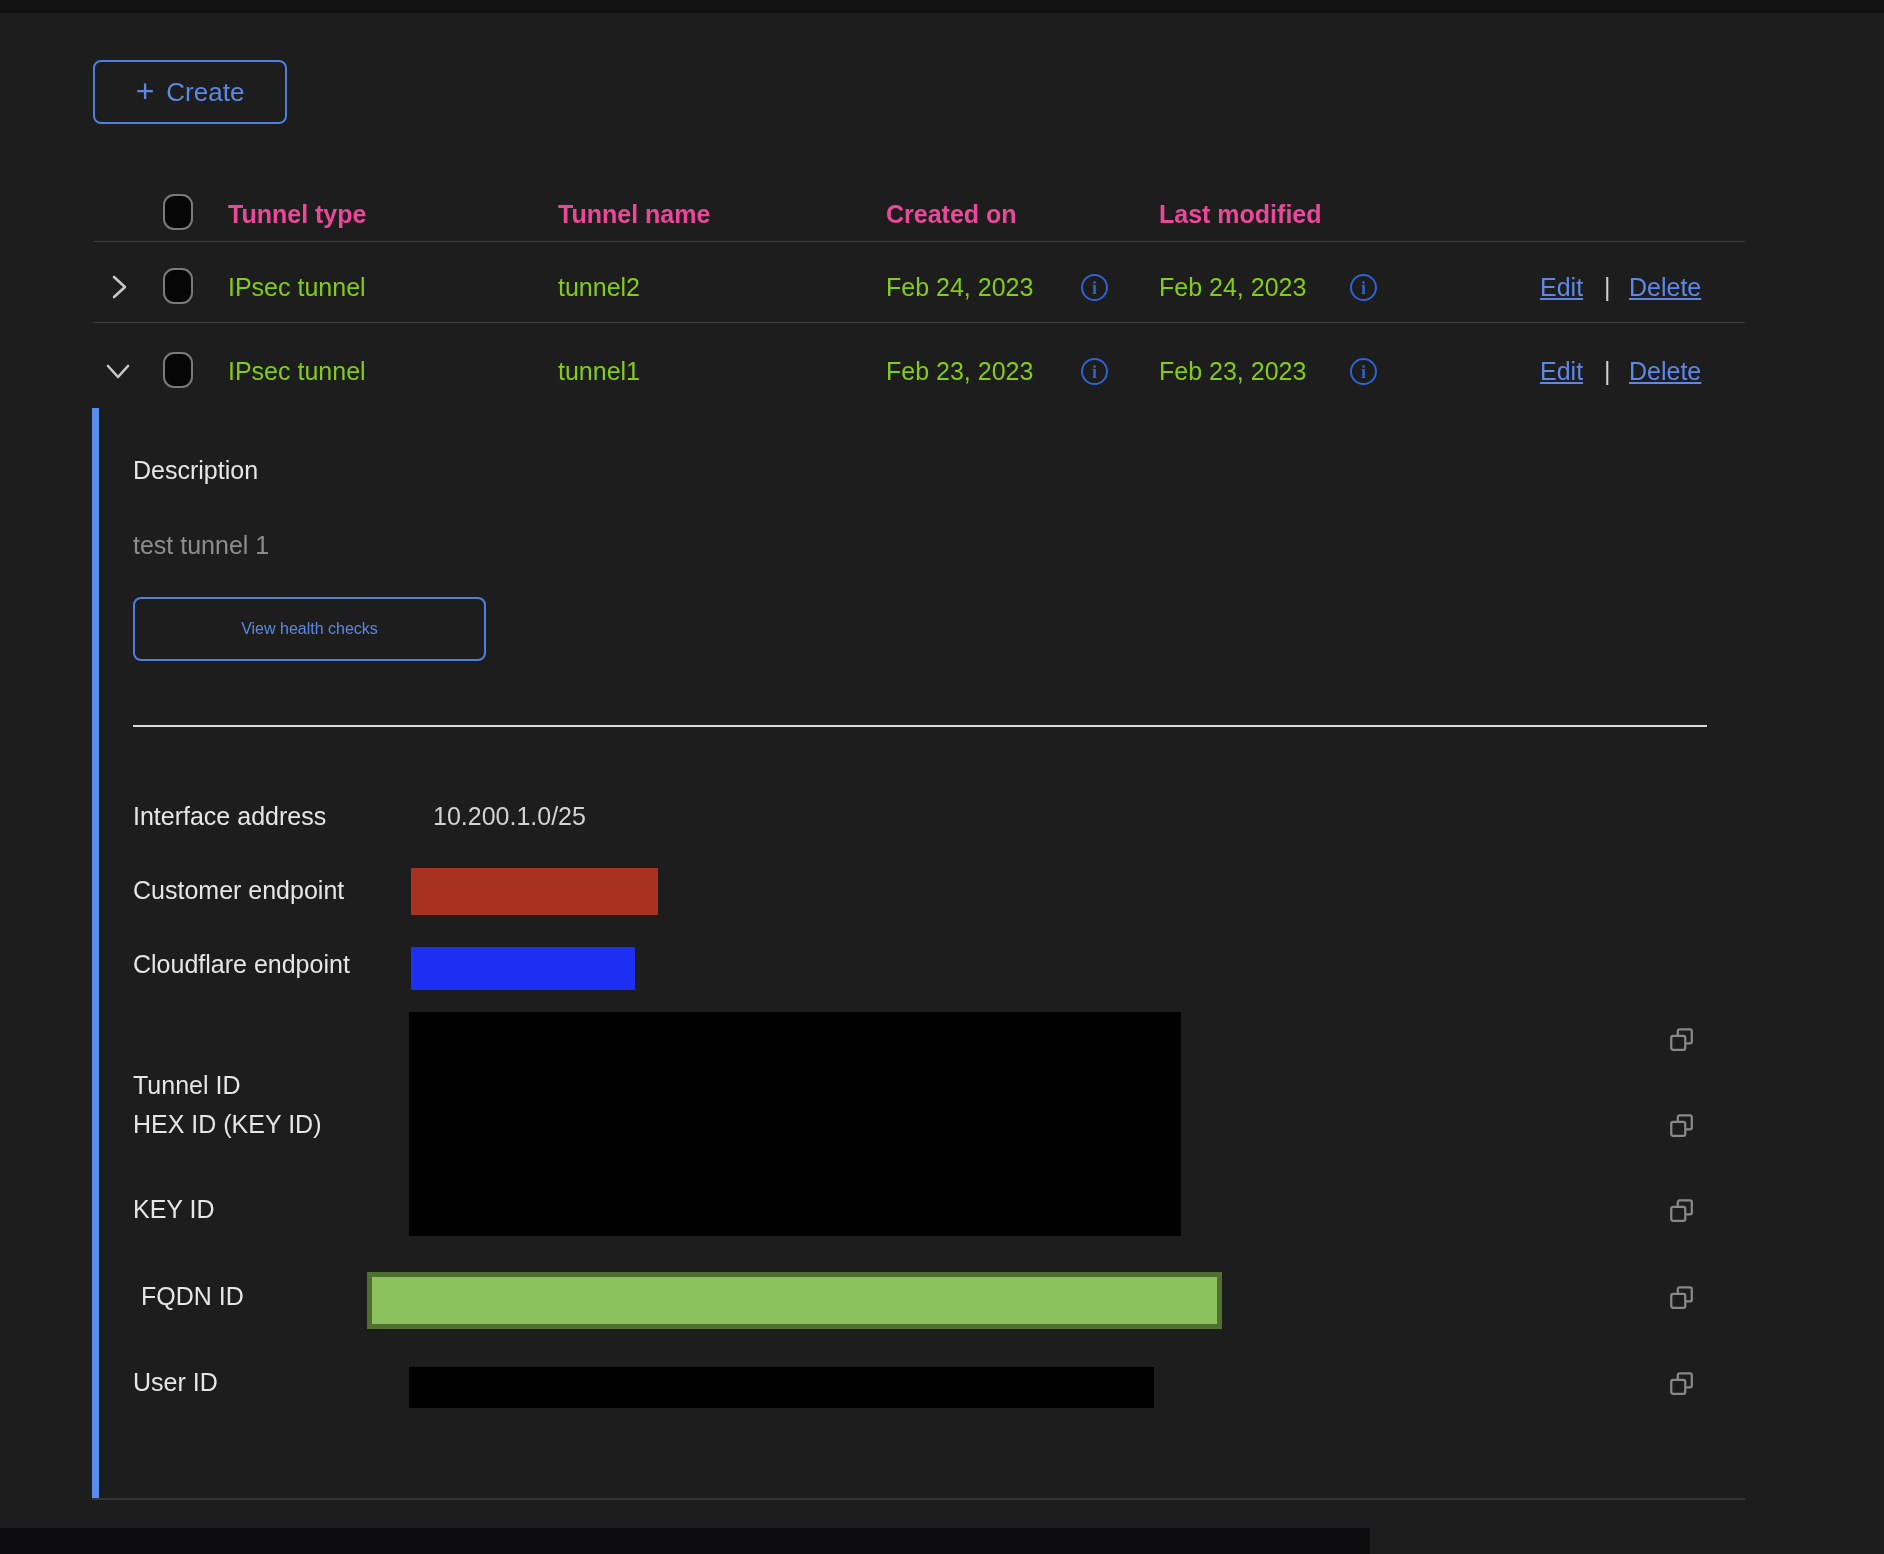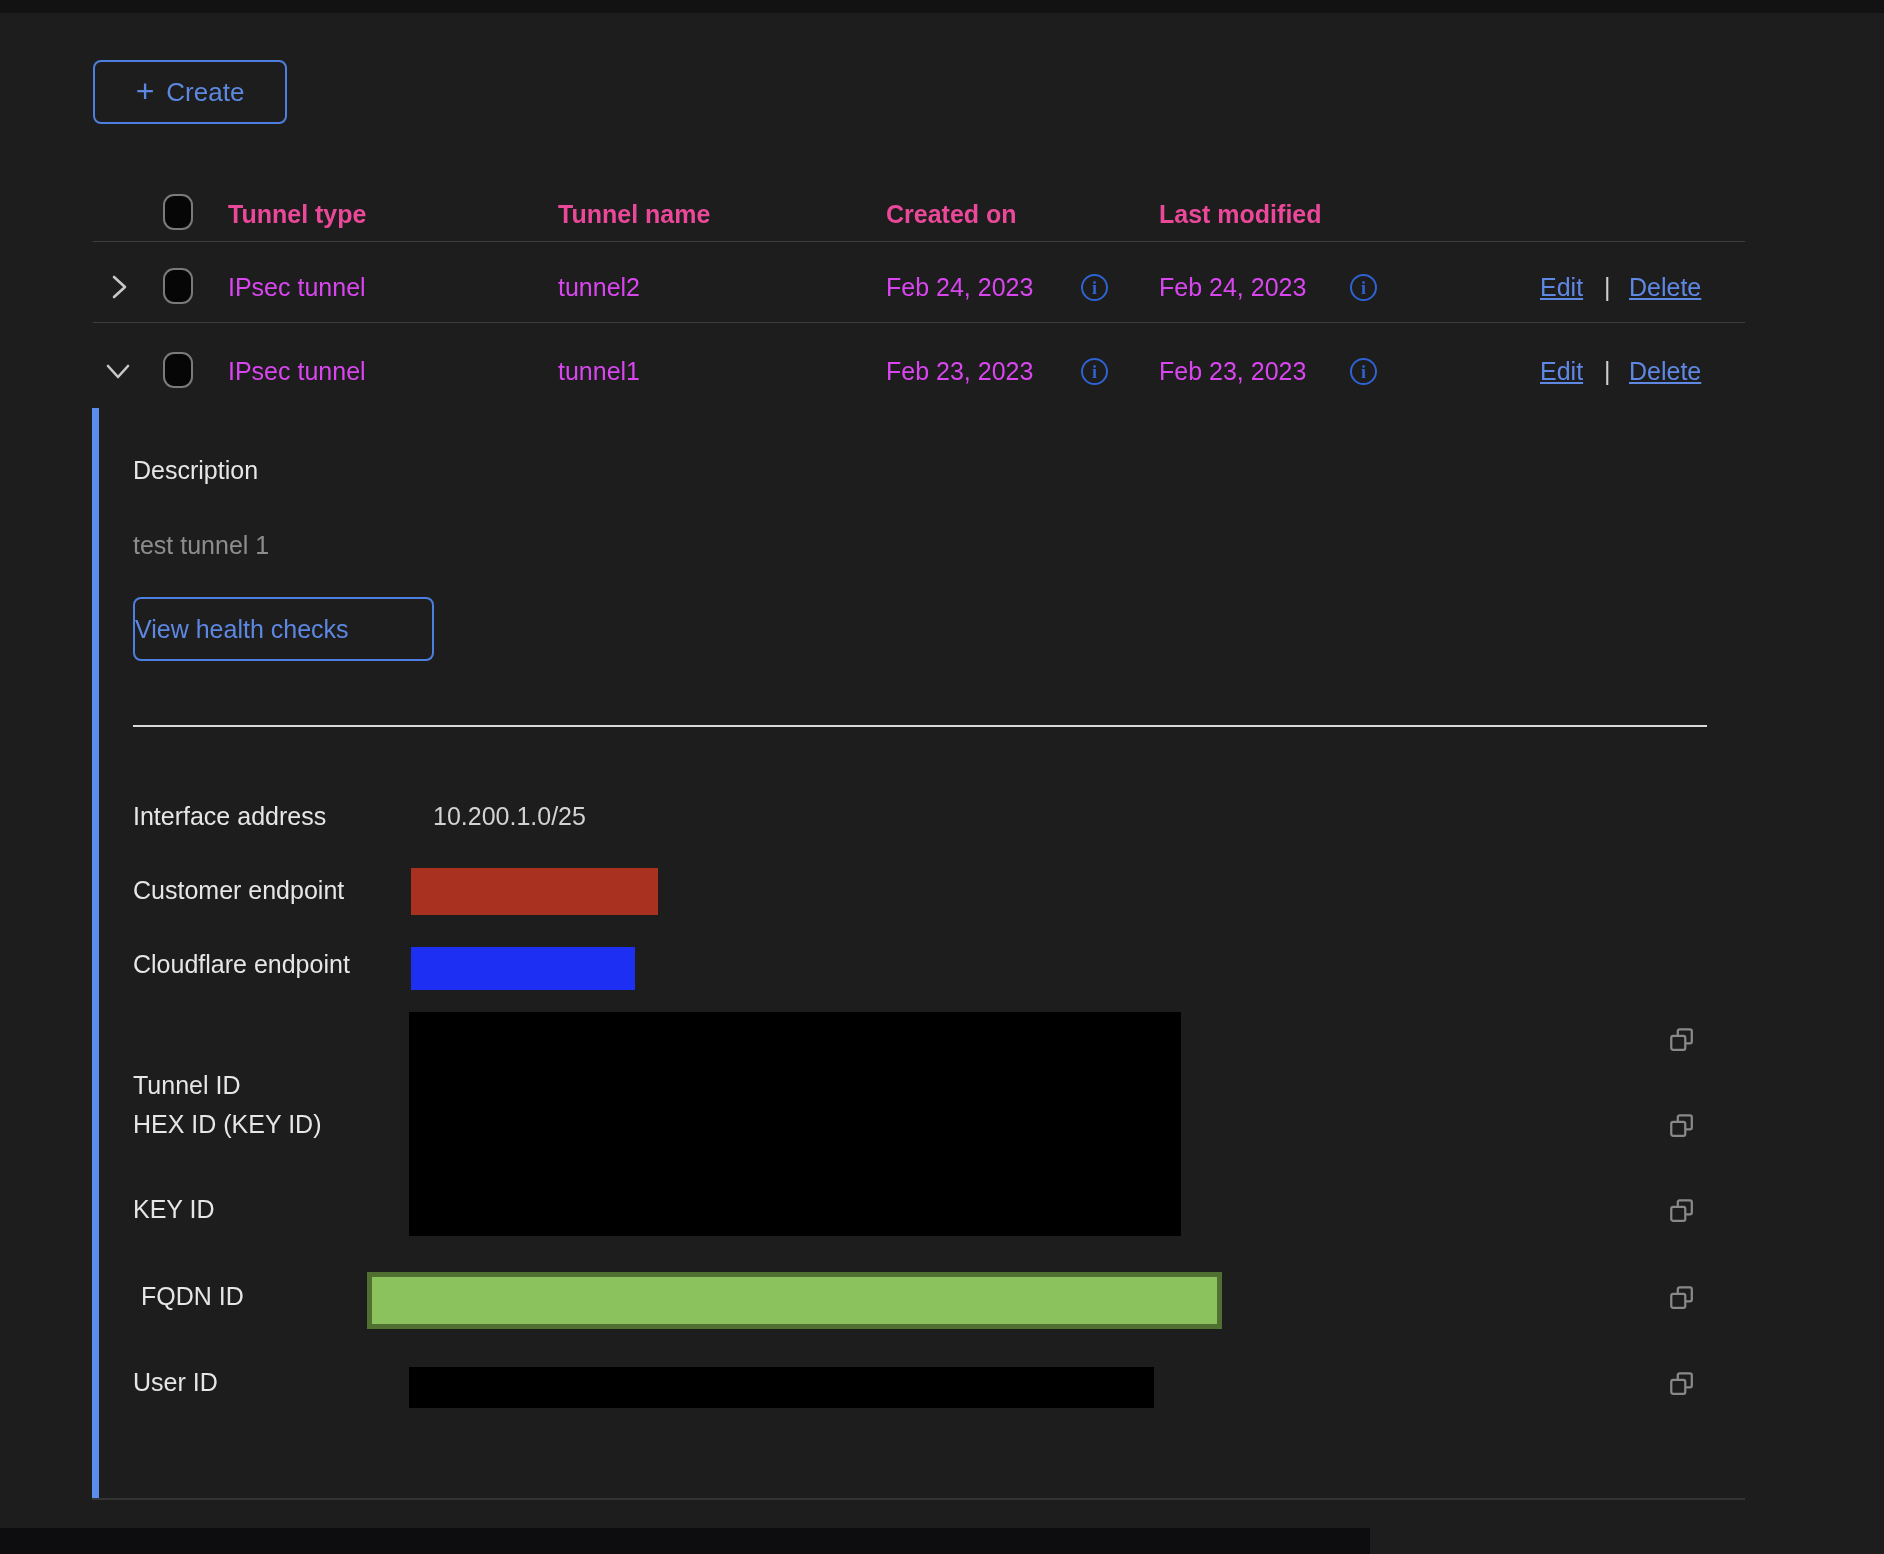--- a/index.html
+++ b/index.html
@@ -19,21 +19,21 @@
   .create-btn{
     left:93px;top:60px;width:194px;height:64px;
     border:2px solid #4d7fe0;border-radius:8px;
     display:flex;align-items:center;justify-content:center;gap:12px;
     color:#5d88e2;font-size:26px;cursor:pointer;background:transparent;
     box-sizing:border-box;
   }
   .create-btn .plus{font-size:32px;font-weight:300;line-height:1;margin-top:-3px;}
 
   
-  .cell{position:absolute;font-size:25px;line-height:32px;color:#d946ef;white-space:nowrap;}
+  .cell{position:absolute;font-size:25px;line-height:32px;color:#84cc16;white-space:nowrap;}
   .hdr{font-weight:700;color:#ec4899;}
   .divider{position:absolute;height:1px;background:#3d3d3e;}
   .divider.table{left:93px;width:1652px;}
 
   
   .checkbox{
     position:absolute;width:30px;height:36px;
     border:2.5px solid #7a7a7a;border-radius:11px;
     background:#060606;box-sizing:border-box;cursor:pointer;
   }
@@ -52,24 +52,24 @@
   
   .link{position:absolute;font-size:25px;line-height:32px;color:#5f88e5;text-decoration:underline;cursor:pointer;white-space:nowrap;}
   .pipe{position:absolute;font-size:25px;line-height:32px;color:#cfcfcf;}
 
   
   .accent-bar{left:92px;top:408px;width:7px;height:1091px;background:#5b8def;}
   .detail-label{position:absolute;left:133px;font-size:25px;line-height:32px;color:#e6e6e6;white-space:nowrap;}
   .muted{color:#8d8d8d;}
   .value{color:#d2d2d2;}
   .vhc-btn{
-    left:133px;top:597px;width:301px;height:64px;
+    left:133px;top:597px;width:353px;height:64px;
     border:2px solid #4d7fe0;border-radius:8px;background:transparent;
-    display:flex;align-items:center;justify-content:flex-start;
-    color:#5d88e2;font-size:25px;cursor:pointer;box-sizing:border-box;
+    display:flex;align-items:center;justify-content:center;
+    color:#5d88e2;font-size:16px;cursor:pointer;box-sizing:border-box;
   }
   .bright-divider{left:133px;top:725px;width:1574px;height:2px;background:#d9d9d9;}
   .panel-bottom-divider{left:92px;top:1498px;width:1653px;height:2px;background:#343436;}
 
   
   .red-block{left:411px;top:868px;width:247px;height:47px;background:#a93120;}
   .blue-block{left:411px;top:947px;width:224px;height:43px;background:#1c2ff2;}
   .black-block-lg{left:409px;top:1012px;width:772px;height:224px;background:#000;}
   .green-block{
     left:367px;top:1272px;width:855px;height:57px;box-sizing:border-box;

